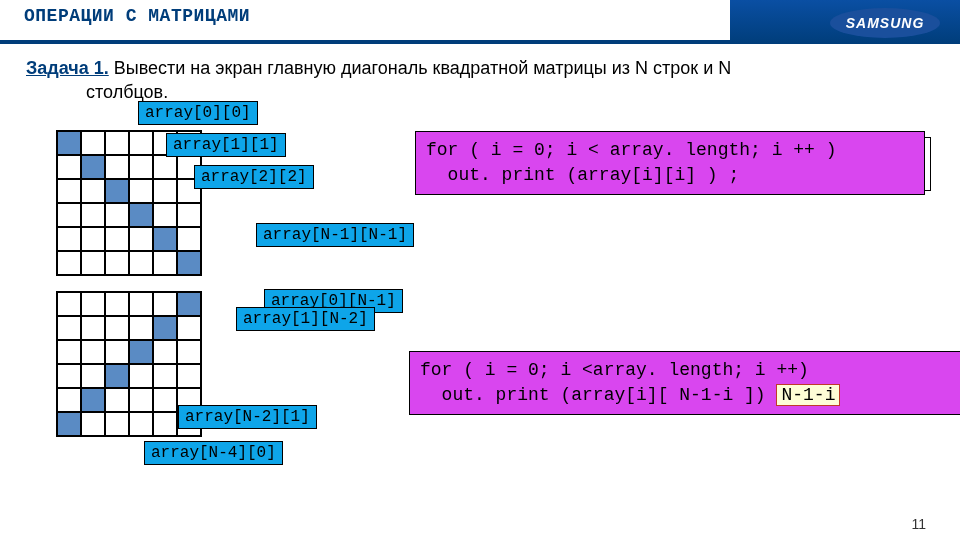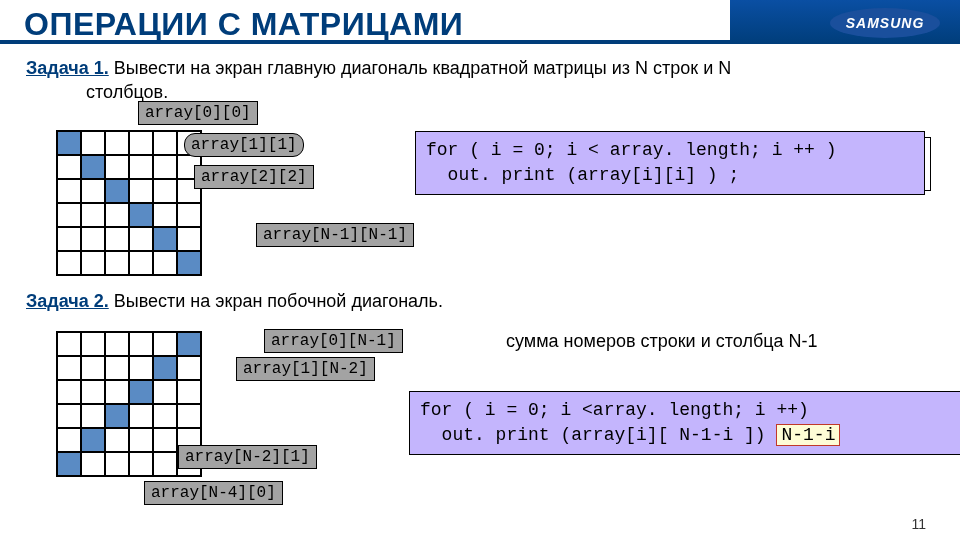--- a/index.html
+++ b/index.html
@@ -13,24 +13,25 @@
   }
   .header {
     position: relative;
     height: 44px;
     border-bottom: 4px solid #003d7a;
   }
   .header-title {
     position: absolute;
     left: 24px;
     top: 6px;
-    font-size: 32px;
+    font-size: 18px;
     font-weight: bold;
     color: #003d7a;
     letter-spacing: 0.5px;
+    font-family: Liberation Mono, monospace;
   }
   .header-blue {
     position: absolute;
     right: 0;
     top: 0;
     width: 230px;
     height: 44px;
     background: linear-gradient(180deg, #0a4fa3 0%, #003d7a 100%);
   }
   .logo {
@@ -63,30 +64,30 @@
     display: grid;
     grid-template-columns: repeat(6, 24px);
     grid-template-rows: repeat(6, 24px);
   }
   .cell { border: 1px solid #000; }
   .diag { background: #5a8bc4; }
 
   .label-box {
     position: absolute;
     font-family: "Courier New", monospace;
-    background: #a3a3a3;
+    background: #0ea5e9;
     border: 1px solid #000;
     padding: 2px 6px;
     font-size: 16px;
     white-space: nowrap;
   }
   .code-box {
     position: absolute;
     font-family: "Courier New", monospace;
-    background: #c4b5fd;
+    background: #d946ef;
     border: 1px solid #000;
     padding: 6px 10px;
     font-size: 18px;
     line-height: 1.4;
     white-space: pre;
   }
   .shadow-frame {
     position: absolute;
     border: 1px solid #000;
     background: transparent;
@@ -163,32 +164,29 @@
         <div class="cell"></div>
           <div class="cell"></div>
           <div class="cell"></div>
           <div class="cell"></div>
           <div class="cell"></div>
           <div class="cell diag"></div>
       </div>
     </div>
 
     <div class="label-box" style="left:112px; top:-14px;">array[0][0]</div>
-    <div class="label-box" style="left:158px; top:18px;border-radius:11px;">array[1][1]</div>
+    <div class="label-box" style="left:140px; top:18px;">array[1][1]</div>
     <div class="label-box" style="left:168px; top:50px;">array[2][2]</div>
     <div class="label-box" style="left:230px; top:108px;">array[N-1][N-1]</div>
 
     <div class="shadow-frame" style="left:395px; top:22px; width:510px; height:54px;"></div>
     <div class="code-box" style="left:389px; top:16px; width:510px;"><span>for ( i = 0; i &lt; array. length; i ++ )</span>
 <span>  out. print (array[i][i] ) ;</span></div>
   </div>
 
-  <p class="task-line" style="margin-top:6px;">
-    <span class="task-label">Задача 2.</span><span> Вывести на экран побочной диагональ.</span>
-  </p>
 
   <div class="matrix-wrap" style="height:190px;">
     <div class="grid" style="left:30px; top:8px;">
       <div class="grid-inner">
         <div class="cell"></div>
           <div class="cell"></div>
           <div class="cell"></div>
           <div class="cell"></div>
           <div class="cell"></div>
           <div class="cell diag"></div>
@@ -219,25 +217,24 @@
         <div class="cell diag"></div>
           <div class="cell"></div>
           <div class="cell"></div>
           <div class="cell"></div>
           <div class="cell"></div>
           <div class="cell"></div>
       </div>
     </div>
 
     <div class="label-box" style="left:238px; top:6px;">array[0][N-1]</div>
-    <div class="label-box" style="left:210px; top:34px;">array[1][N-2]</div>
+    <div class="label-box" style="left:210px; top:24px;">array[1][N-2]</div>
     <div class="label-box" style="left:152px; top:122px;">array[N-2][1]</div>
     <div class="label-box" style="left:118px; top:158px;">array[N-4][0]</div>
 
-    <div class="info-text" style="left:480px; top:8px;">сумма номеров строки и столбца N-1</div>
 
     <div class="shadow-frame" style="left:389px; top:74px; width:520px; height:58px;"></div>
     <div class="code-box" style="left:383px; top:68px; width:572px;"><span>for ( i = 0; i &lt;array. length; i ++)</span>
 <span>  out. print (array[i][ N-1-i ]) </span><span class="highlight">N-1-i</span></div>
   </div>
 
 </div>
 
 <div class="page-num">11</div>
 

